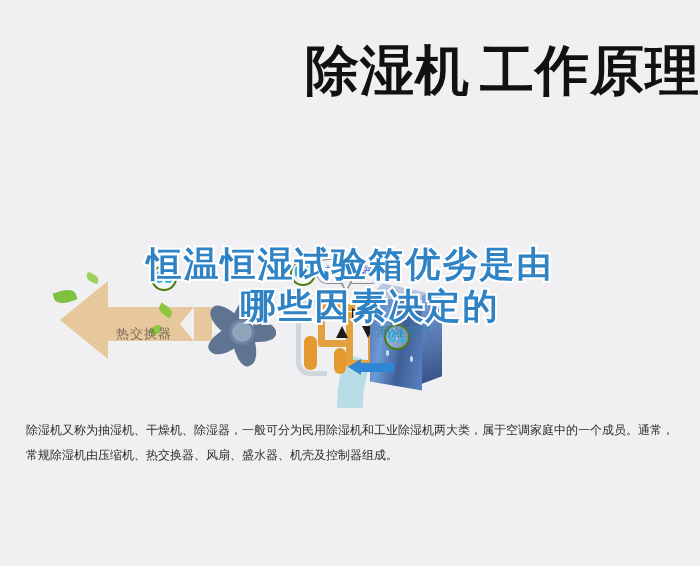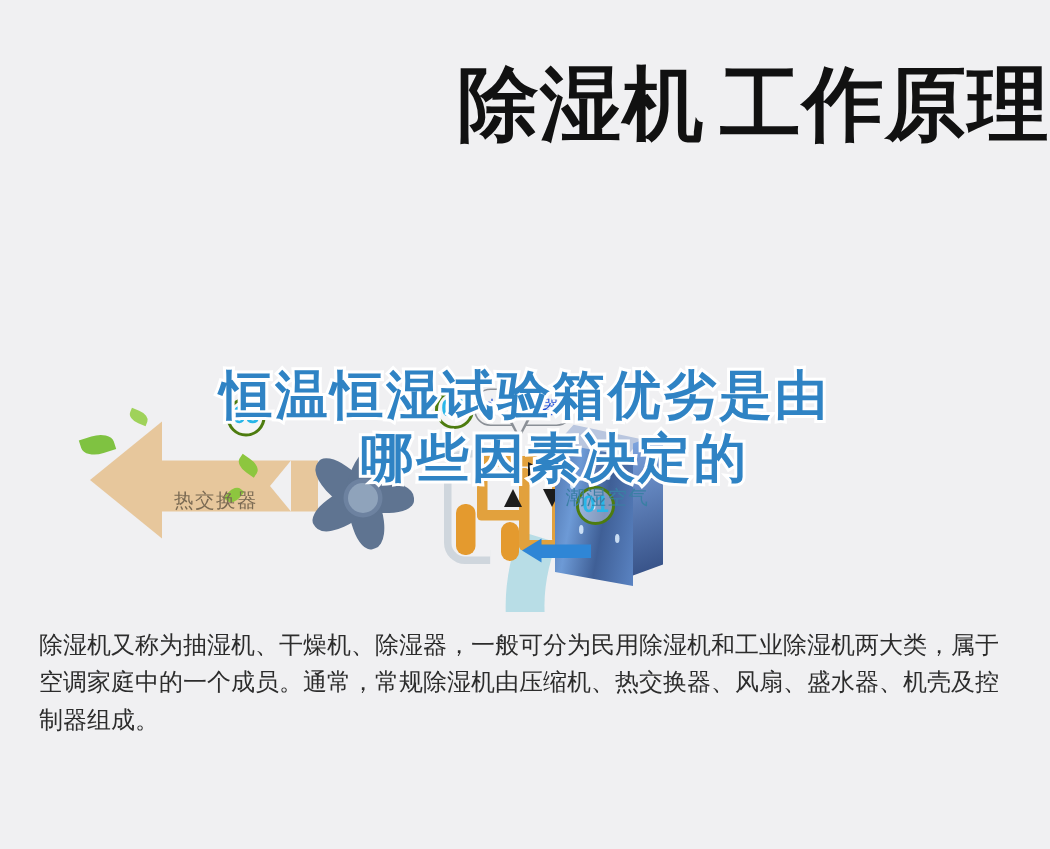--- a/index.html
+++ b/index.html
@@ -166,21 +166,21 @@
     -webkit-text-stroke:4px #ffffff;
     paint-order:stroke fill;
     text-shadow:0 0 1px #ffffff;
   }
   .overlay .ol{display:block;}
   .overlay .ol.l2{padding-left:40px;}
 
   
   .body{
     position:absolute;left:26px;top:418px;width:650px;
-    font-size:16px;line-height:25px;color:#2c2c2c;
+    font-size:12px;line-height:25px;color:#2c2c2c;
   }
   .body p{margin:0 0 12px 0;}
   .body .lead{font-weight:bold;color:#1f1f1f;}
 </style>
 </head>
 <body>
 
 <div class="page">
 
   <div class="title">

